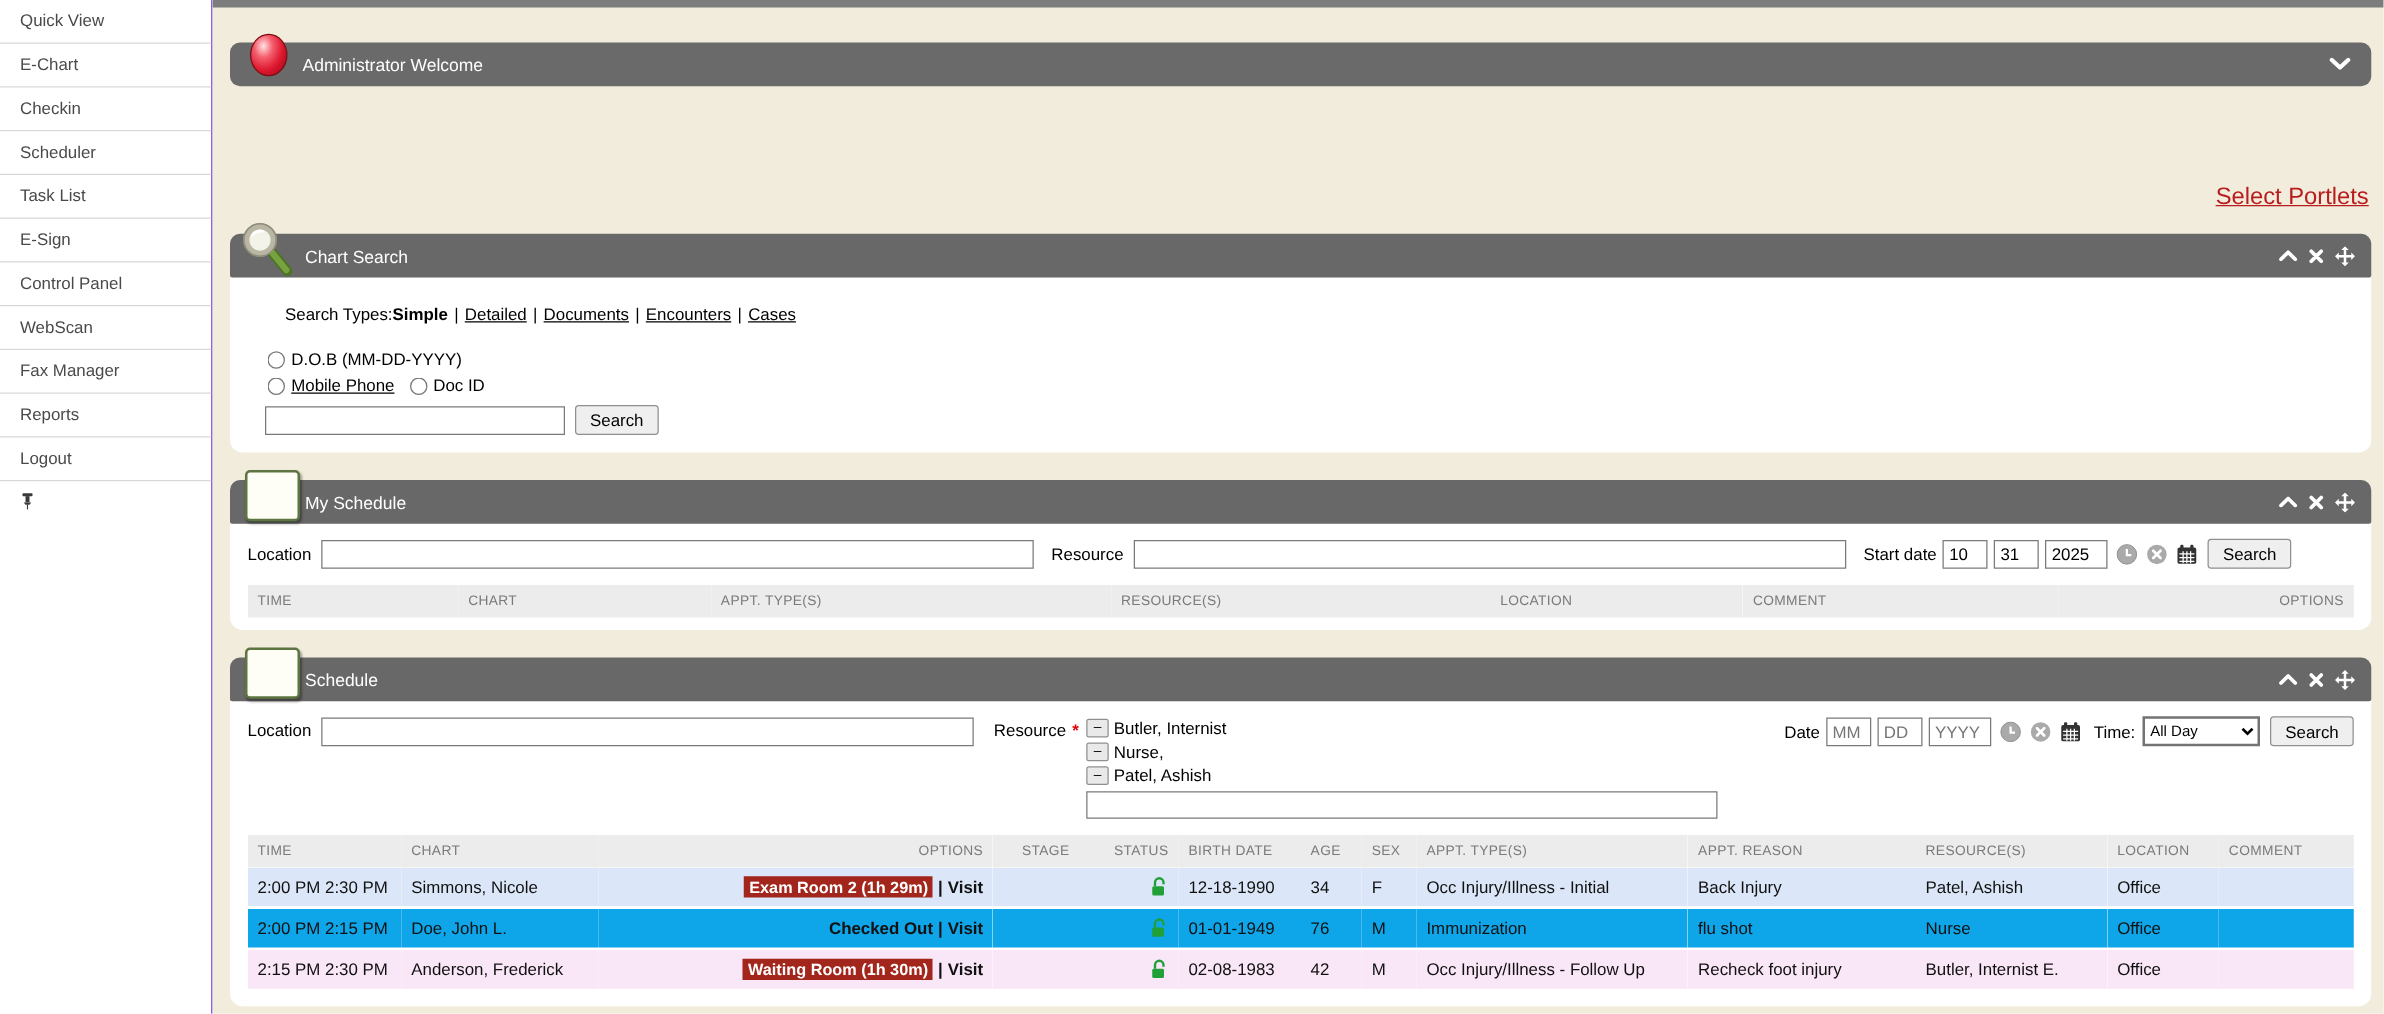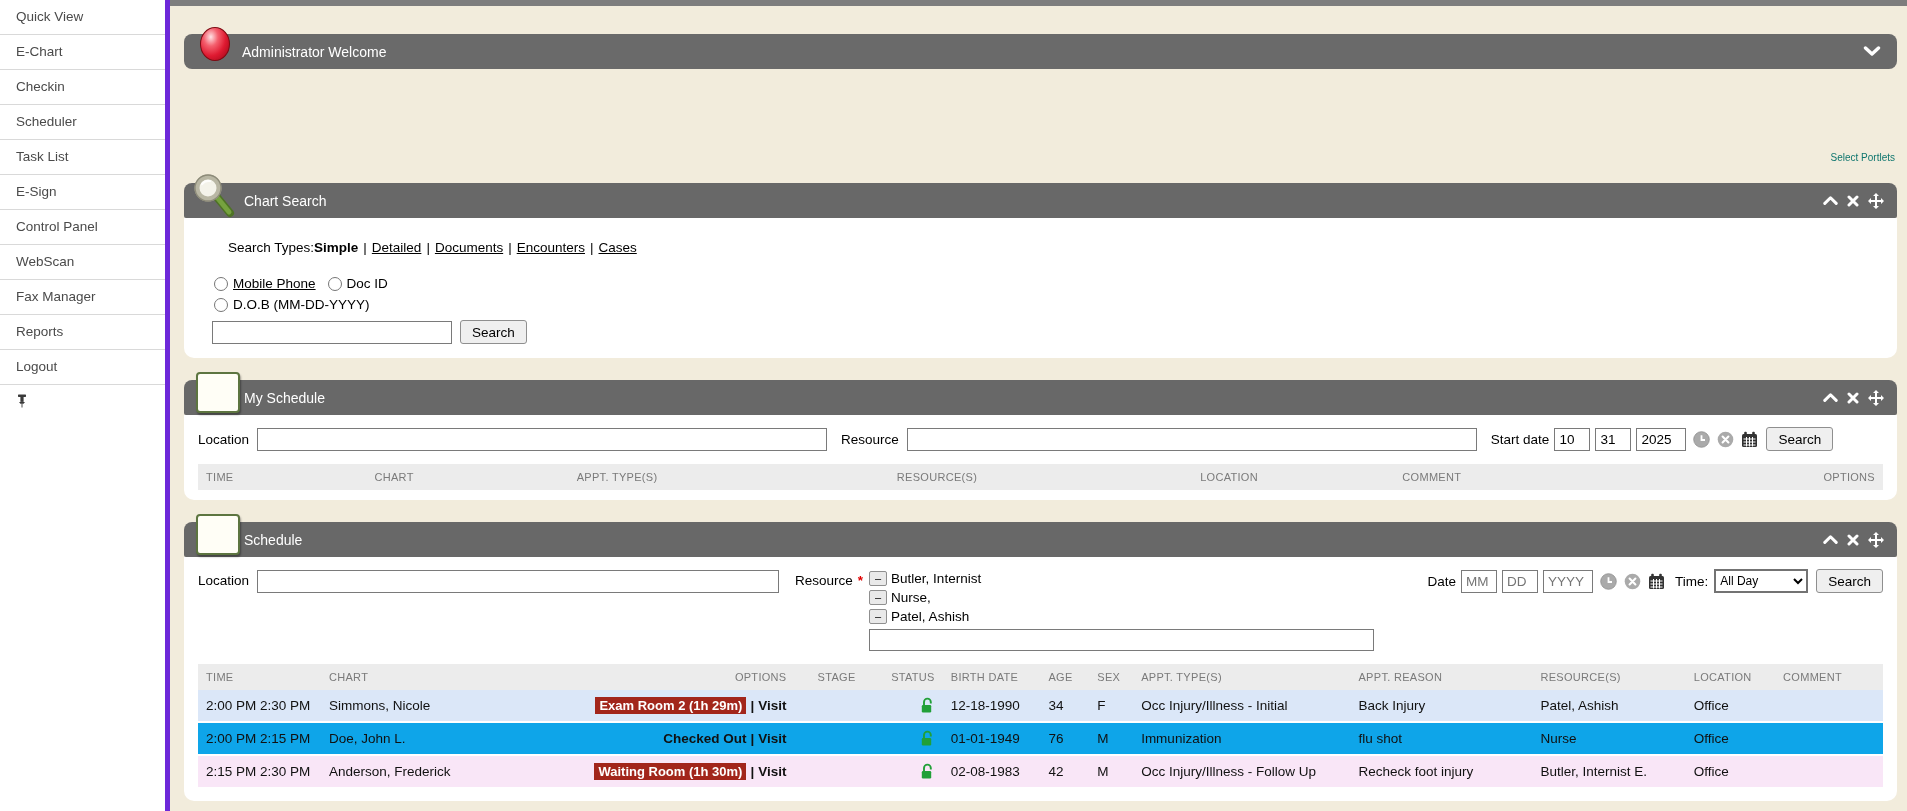--- a/index.html
+++ b/index.html
@@ -5,21 +5,21 @@
   * { box-sizing: border-box; }
   html,body { margin:0; padding:0; }
   body {
     width:1907px; height:811px; overflow:hidden;
     font-family:"Liberation Sans", sans-serif;
     background:#ffffff;
   }
   .app { display:flex; width:1907px; height:811px; }
 
   
-  .sidebar { width:170px; background:#fff; border-right:5px solid #6d28d9; flex:none; }
+  .sidebar { width:170px; background:#fff; border-right:1px solid #6d28d9; flex:none; }
   .side-item {
     height:35px; line-height:34px; padding-left:16px;
     font-size:13.5px; color:#4a4a4a; border-bottom:1px solid #d9d9d9; cursor:pointer;
     white-space:nowrap;
   }
   .pin-row { height:32px; display:flex; align-items:center; padding-left:16px; cursor:pointer; }
 
   
   .main { flex:1; background:#f2ecdc; position:relative; overflow:hidden; }
   .top-strip { height:6px; background:#7d7d7d; }
@@ -33,21 +33,21 @@
   .balloon {
     position:absolute; left:16px; top:-7px; width:30px; height:34px;
     border-radius:50%;
     background:radial-gradient(ellipse at 35% 28%, #ffe2e4 0%, #f4606e 28%, #df1a31 58%, #960313 100%);
     border:1px solid #7e0a12;
   }
   .admin-title { margin-left:58px; }
   .admin-chevron { margin-left:auto; margin-right:16px; display:flex; cursor:pointer; }
 
   .select-row { text-align:right; margin:78px 12px 0 0; }
-  .select-portlets { color:#0f766e; font-size:10px; cursor:pointer; }
+  .select-portlets { color:#b91c1c; font-size:19px; text-decoration:underline; cursor:pointer; }
 
   
   .portlet { margin:18px 10px 0 14px; position:relative; }
   .portlet-header {
     position:relative; height:35px; background:#686868;
     border-radius:8px 8px 2px 2px;
     display:flex; align-items:center; color:#fff; font-size:14px; padding-left:60px;
   }
   .portlet-controls { margin-left:auto; display:flex; gap:9px; padding-right:13px; align-items:center; }
   .pctl { display:flex; cursor:pointer; }
@@ -202,27 +202,27 @@
             </svg>
           </span>
         </span>
       </div>
       <div class="portlet-body cs-body">
         <div class="search-types">
           <span>Search Types:</span><span class="type active">Simple</span><span class="pipe"></span><span class="type">Detailed</span><span class="pipe"></span><span class="type">Documents</span><span class="pipe"></span><span class="type">Encounters</span><span class="pipe"></span><span class="type">Cases</span>
         </div>
         <div class="radio-line">
           <input type="radio" name="cs-mode" style="">
+          <span class="rlbl">D.O.B (MM-DD-YYYY)</span>
+        </div>
+        <div class="radio-line">
+          <input type="radio" name="cs-mode" style="">
           <span class="rlbl u">Mobile Phone</span>
           <input type="radio" name="cs-mode" style="">
           <span class="rlbl">Doc ID</span>
-        </div>
-        <div class="radio-line">
-          <input type="radio" name="cs-mode" style="">
-          <span class="rlbl">D.O.B (MM-DD-YYYY)</span>
         </div>
         <div class="cs-search-row">
           <input class="txt cs-input" type="text" style="">
           <button class="btn">Search</button>
         </div>
       </div>
     </div>
 
     <div class="portlet" style="margin-top:22px;">
       <div class="portlet-header">

